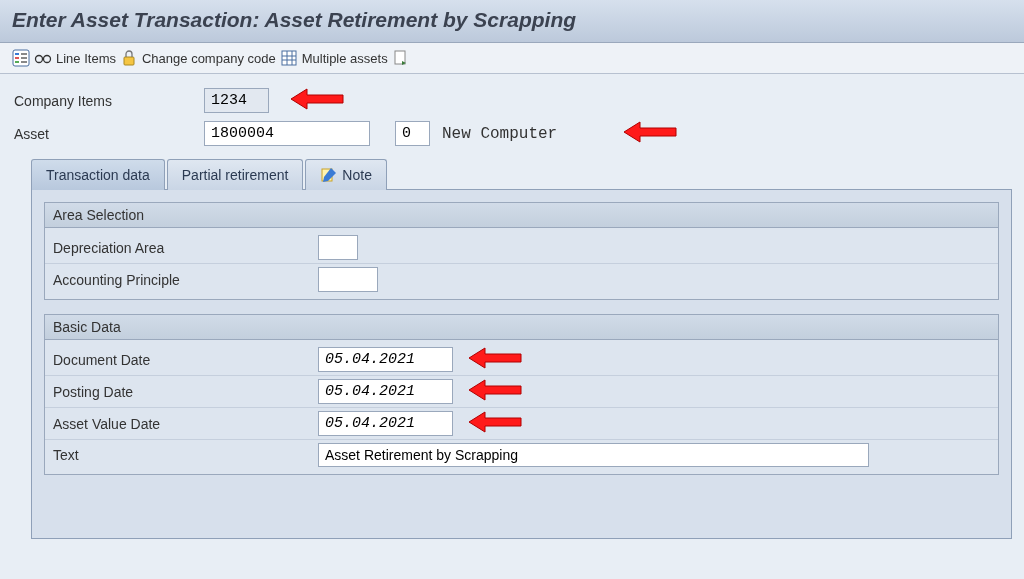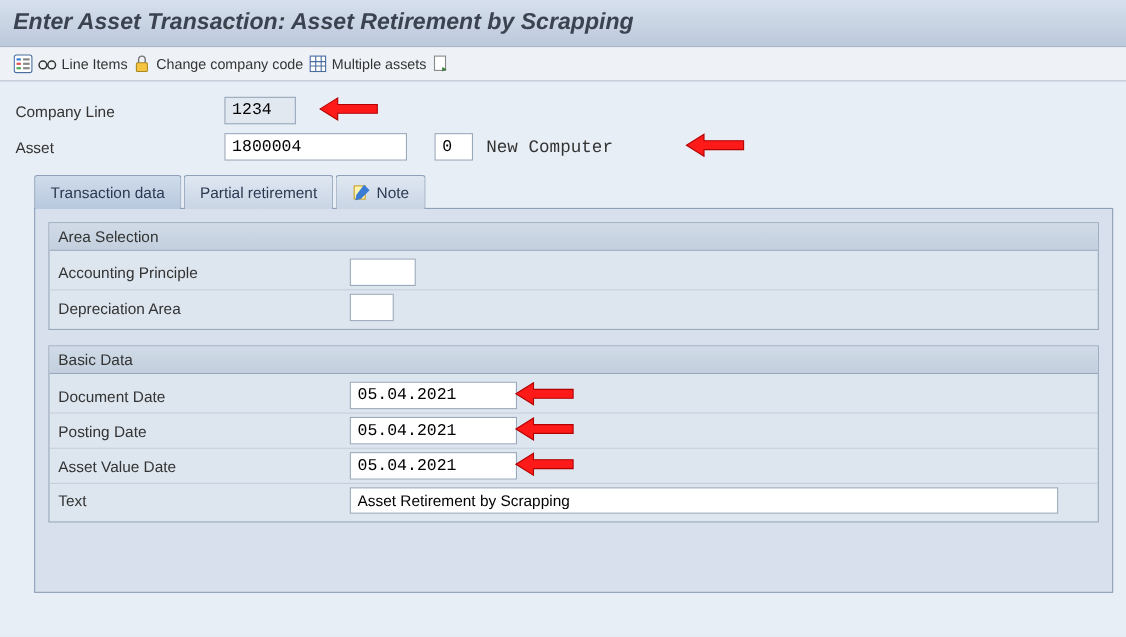--- a/index.html
+++ b/index.html
@@ -135,22 +135,22 @@
       position: relative;
     }
     .group-row:last-child { border-bottom: none; }
     .group-label {
       width: 265px;
       font-size: 14px;
       color: #333;
     }
     .w-small { width: 60px; }
     .w-smaller { width: 40px; }
-    .w-date { width: 152px; }
-    .w-text { width: 644px; }
+    .w-date { width: 135px; font-style: italic; }
+    .w-text { width: 551px; }
     
     .arrow {
       position: absolute;
       width: 56px;
       height: 22px;
       pointer-events: none;
     }
     .arrow svg { width: 100%; height: 100%; }
   </style>
 </head>
@@ -206,21 +206,21 @@
       <svg viewBox="0 0 18 18">
           <rect x="3" y="2" width="10" height="13" fill="#fff" stroke="#888"></rect>
           <path d="M10 12l4 2-4 2z" fill="#3a7b3a"></path>
         </svg>
     </span>
   </div>
 </div>
 
 <div class="form-area">
   <div class="form-row">
-    <span class="form-label">Company Line</span>
+    <span class="form-label">Company Items</span>
     <input class="input readonly w-company" readonly="" value="1234" style="">
     <span class="arrow" style="left:275px;top:0;">
       <svg viewBox="0 0 56 22">
           <path d="M54 7h-36v-6L2 11l16 10v-6h36z" fill="#ff1a1a" stroke="#b00000" stroke-width="1"></path>
         </svg>
     </span>
   </div>
   <div class="form-row">
     <span class="form-label">Asset</span>
     <input class="input w-asset" value="1800004" style="">
@@ -247,26 +247,26 @@
       </span>
       <span>Note</span>
     </div>
   </div>
   <div class="tab-body">
 
     <div class="group-box">
       <div class="group-title">Area Selection</div>
       <div class="group-content">
         <div class="group-row">
+          <span class="group-label">Depreciation Area</span>
+          <input class="input w-smaller" value="" style="">
+        </div>
+        <div class="group-row">
           <span class="group-label">Accounting Principle</span>
           <input class="input w-small" value="" style="">
-        </div>
-        <div class="group-row">
-          <span class="group-label">Depreciation Area</span>
-          <input class="input w-smaller" value="" style="">
         </div>
       </div>
     </div>
 
     <div class="group-box">
       <div class="group-title">Basic Data</div>
       <div class="group-content">
         <div class="group-row">
           <span class="group-label">Document Date</span>
           <input class="input w-date" value="05.04.2021" style="">

